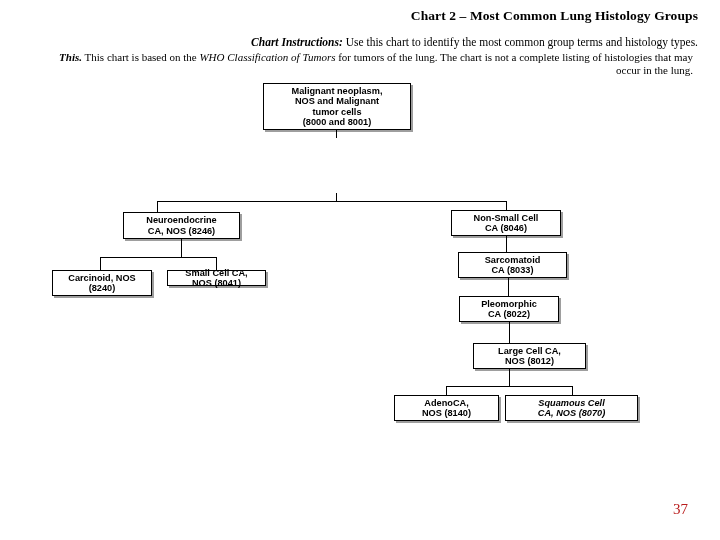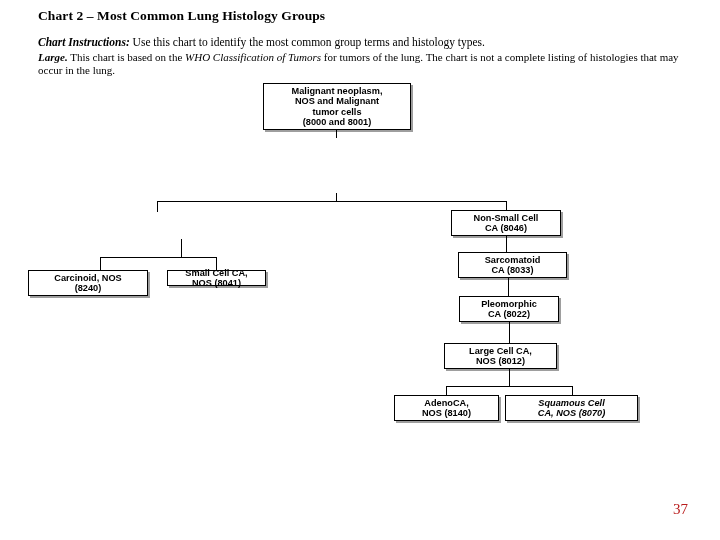--- a/index.html
+++ b/index.html
@@ -15,20 +15,21 @@
     overflow: hidden;
     position: relative;
   }
 
   
   .header {
     position: absolute;
     left: 38px;
     top: 8px;
     width: 660px;
+    text-align: right;
   }
   .header .title {
     font-family: "Liberation Serif", serif;
     font-weight: bold;
     font-size: 13.5px;
     line-height: 15px;
     letter-spacing: 0.1px;
   }
   .header .instructions {
     font-size: 11.5px;
@@ -101,67 +102,69 @@
 </style>
 </head>
 <body>
 
 <div class="header">
   <div class="title">Chart 2 – Most Common Lung Histology Groups</div>
   <div class="instructions">
     <span class="lbl">Chart Instructions:</span><span> Use this chart to identify the most common group terms and histology types.</span>
   </div>
   <div class="note">
-    <span class="lbl">Large.</span><span>  This chart is based on the </span><span class="ital">WHO Classification of Tumors</span><span> for tumors of the lung. The chart is not a complete listing of histologies that may occur in the lung.</span>
+    <span class="lbl">This.</span><span>  This chart is based on the </span><span class="ital">WHO Classification of Tumors</span><span> for tumors of the lung. The chart is not a complete listing of histologies that may occur in the lung.</span>
   </div>
 </div>
 
 <div class="chart">
 
   <div class="node" style="left:263px; top:83px; width:148px; height:47px;">Malignant neoplasm,
 NOS and Malignant
 tumor cells
 (8000 and 8001)</div>
 
   <div class="line vline" style="left:336px; top:130px; height:8px;"></div>
 
 
   <div class="line vline" style="left:336px; top:193px; height:9px;"></div>
   <div class="line hline" style="left:157px; top:201px; width:350px;"></div>
   <div class="line vline" style="left:157px; top:201px; height:11px;"></div>
   <div class="line vline" style="left:506px; top:201px; height:9px;"></div>
 
+  <div class="node" style="left:123px; top:212px; width:117px; height:27px;">Neuroendocrine
+CA, NOS (8246)</div>
 
   <div class="node" style="left:451px; top:210px; width:110px; height:26px;">Non-Small Cell
 CA (8046)</div>
 
   <div class="line vline" style="left:181px; top:239px; height:19px;"></div>
   <div class="line hline" style="left:100px; top:257px; width:117px;"></div>
   <div class="line vline" style="left:100px; top:257px; height:13px;"></div>
   <div class="line vline" style="left:216px; top:257px; height:13px;"></div>
 
-  <div class="node" style="left:28px; top:270px; width:120px; height:26px;">Carcinoid, NOS
+  <div class="node" style="left:52px; top:270px; width:100px; height:26px;">Carcinoid, NOS
 (8240)</div>
 
   <div class="node" style="left:167px; top:270px; width:99px; height:14px;">Small Cell CA,
 NOS (8041)</div>
 
   <div class="line vline" style="left:506px; top:236px; height:16px;"></div>
 
   <div class="node" style="left:458px; top:252px; width:109px; height:26px;">Sarcomatoid
 CA (8033)</div>
 
   <div class="line vline" style="left:508px; top:278px; height:18px;"></div>
 
   <div class="node" style="left:459px; top:296px; width:100px; height:26px;">Pleomorphic
 CA (8022)</div>
 
   <div class="line vline" style="left:509px; top:322px; height:21px;"></div>
 
-  <div class="node" style="left:444px; top:343px; width:113px; height:26px;">Large Cell CA,
+  <div class="node" style="left:473px; top:343px; width:113px; height:26px;">Large Cell CA,
 NOS (8012)</div>
 
   <div class="line vline" style="left:509px; top:369px; height:18px;"></div>
   <div class="line hline" style="left:446px; top:386px; width:127px;"></div>
   <div class="line vline" style="left:446px; top:386px; height:9px;"></div>
   <div class="line vline" style="left:572px; top:386px; height:9px;"></div>
 
   <div class="node" style="left:394px; top:395px; width:105px; height:26px;">AdenoCA,
 NOS (8140)</div>
 

